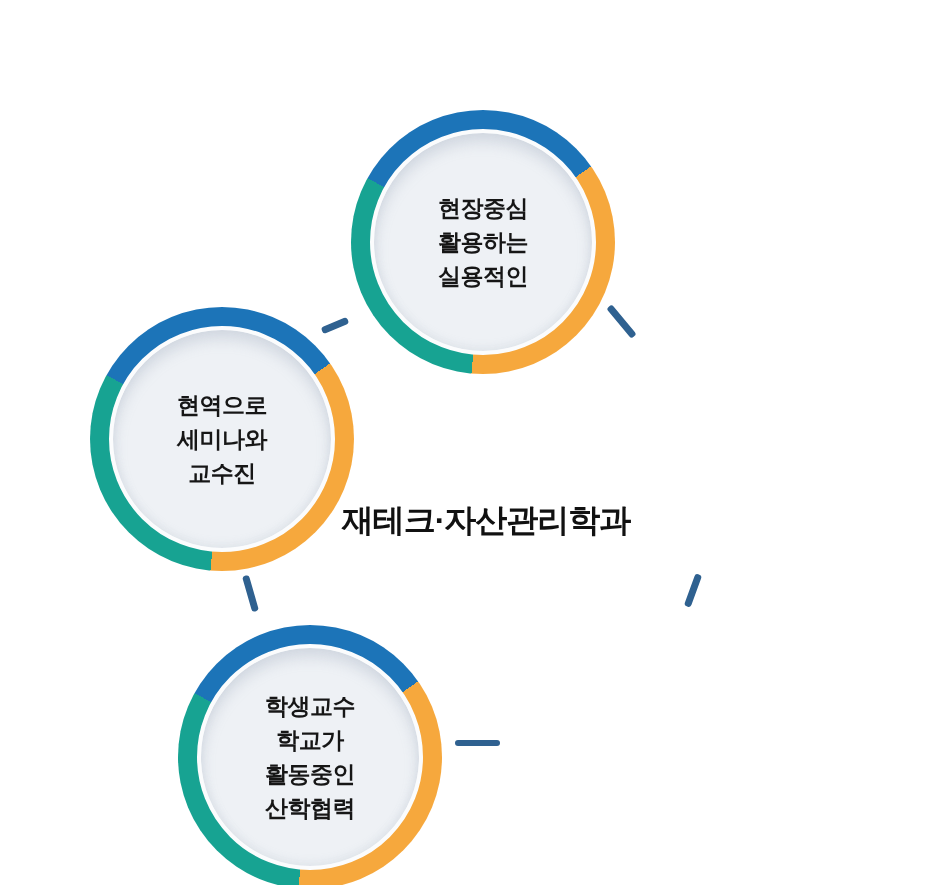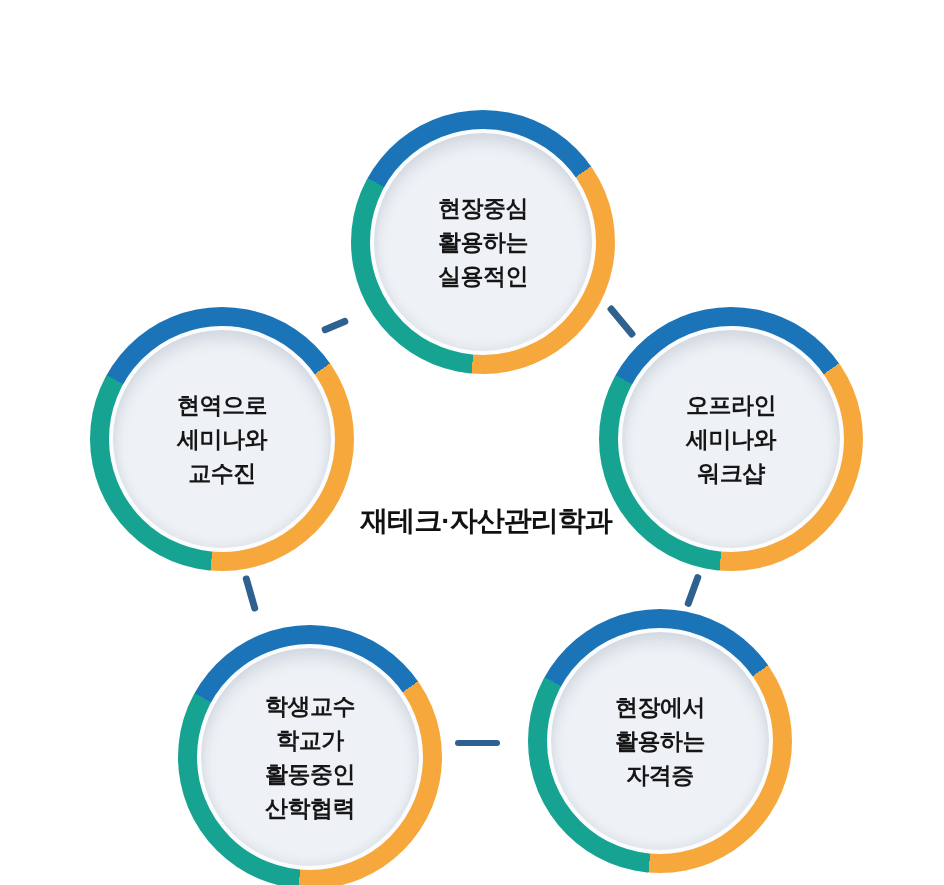--- a/index.html
+++ b/index.html
@@ -45,21 +45,21 @@
   #node-top          { left: 351px; top:  62px; }
   #node-left         { left:  90px; top: 259px; text-decoration: underline; }
   #node-right        { left: 599px; top: 259px; }
   #node-bottom-left  { left: 178px; top: 577px; }
   #node-bottom-right { left: 528px; top: 561px; }
 
   
   .center-title {
     position: absolute; left: 486px; top: 473px;
     transform: translate(-50%, -50%);
-    font-size: 28px; font-weight: 800;
+    font-size: 32px; font-weight: 800;
     letter-spacing: -1px; color: #111111;
     white-space: nowrap;
   }
 
   
   .connector {
     position: absolute;
     height: 7px; border-radius: 3px;
     background: #2f6190;
     transform-origin: center center;
@@ -88,50 +88,32 @@
   <div class="node" id="node-left">
     <div class="inner">
       <div class="label">
         <span>현역으로</span>
         <span>세미나와</span>
         <span>교수진</span>
       </div>
     </div>
   </div>
 
-  <div class="node" id="node-right">
-    <div class="inner">
-      <div class="label">
-        <span>오프라인</span>
-        <span>세미나와</span>
-        <span>워크샵</span>
-      </div>
-    </div>
-  </div>
 
   <div class="node" id="node-bottom-left">
     <div class="inner">
       <div class="label">
         <span>학생교수</span>
         <span>학교가</span>
         <span>활동중인</span>
         <span>산학협력</span>
       </div>
     </div>
   </div>
 
-  <div class="node" id="node-bottom-right">
-    <div class="inner">
-      <div class="label">
-        <span>현장에서</span>
-        <span>활용하는</span>
-        <span>자격증</span>
-      </div>
-    </div>
-  </div>
 
   <div class="center-title">재테크·자산관리학과</div>
 
   <div class="connector" id="conn-top-left"></div>
   <div class="connector" id="conn-top-right"></div>
   <div class="connector" id="conn-left-bottom"></div>
   <div class="connector" id="conn-right-bottom"></div>
   <div class="connector" id="conn-bottom-mid"></div>
 
 </div>

